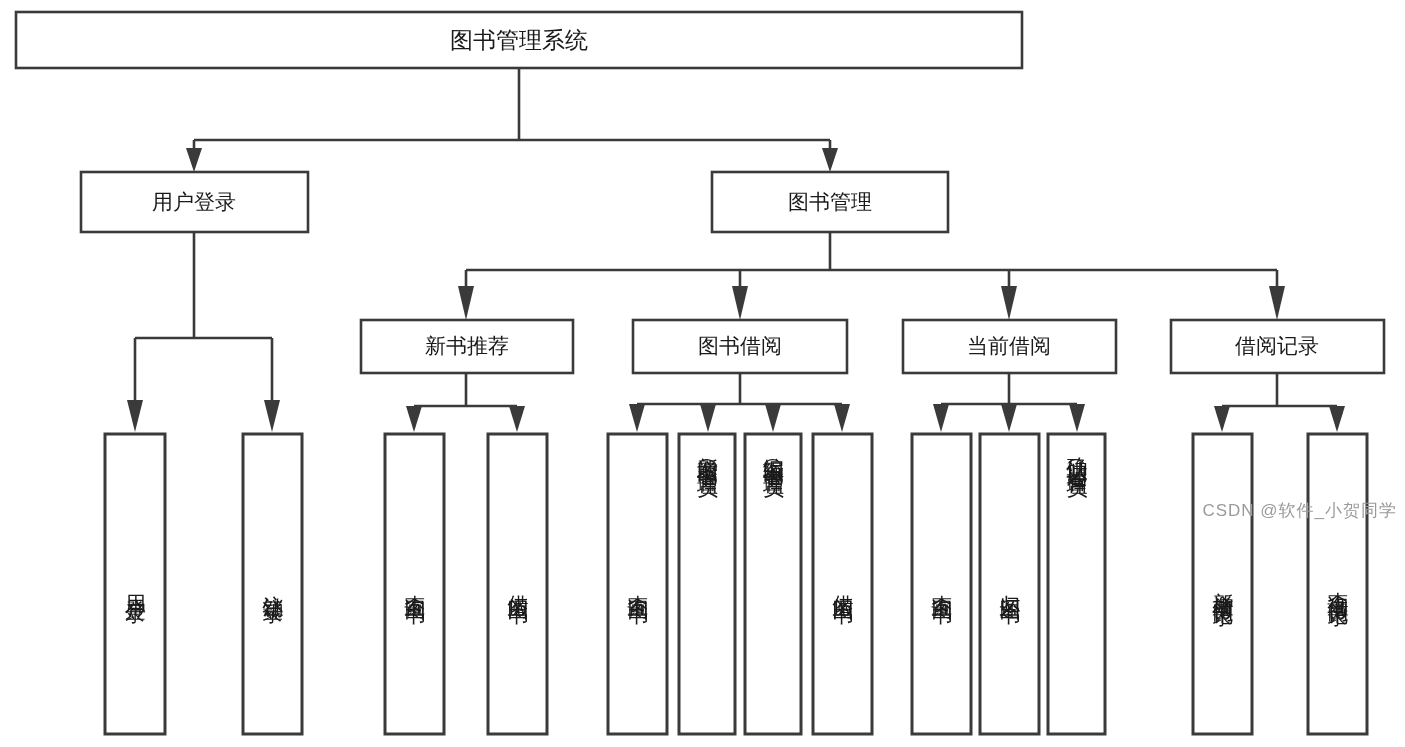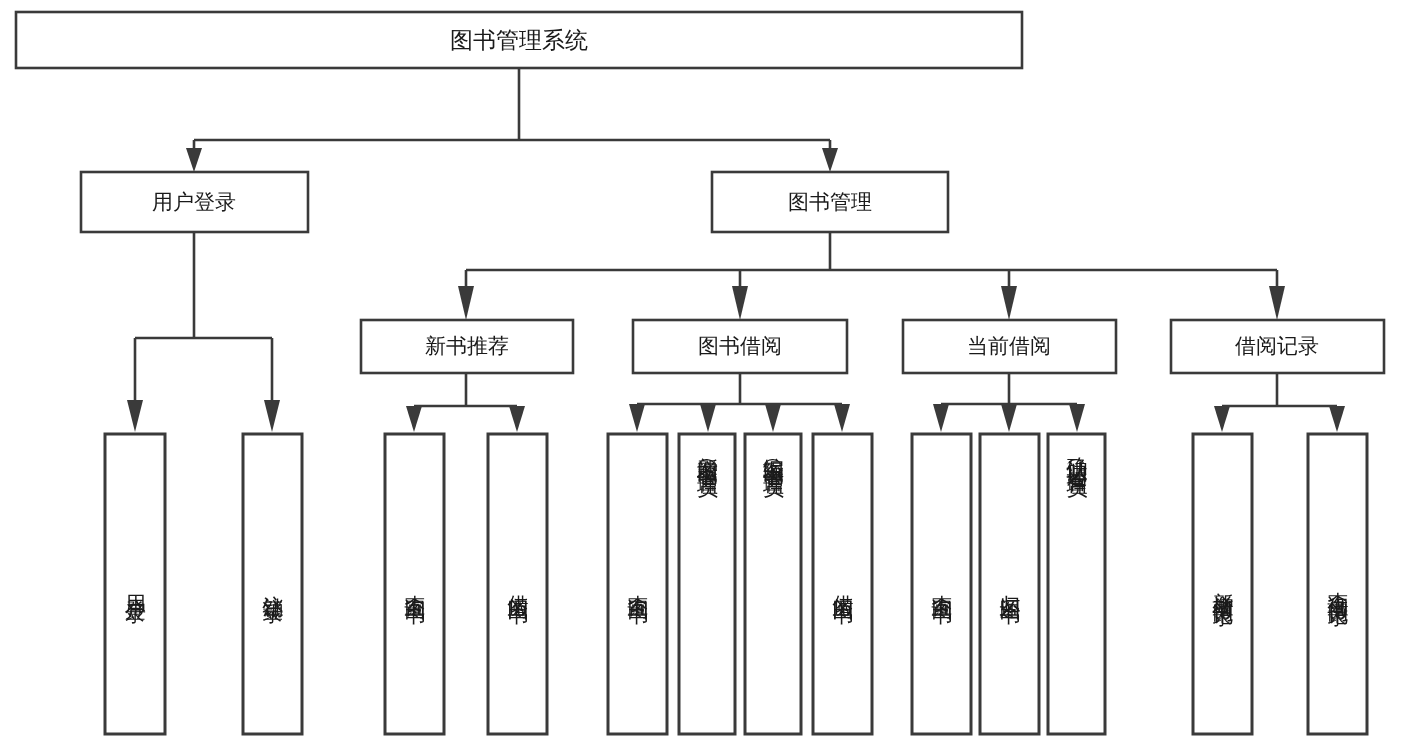--- a/index.html
+++ b/index.html
@@ -235,13 +235,14 @@
   <div class="leaf-label-wrap" style="left:1048px; top:440px; width:57px; height:294px; align-items:flex-start;">
     <span class="leaf-label">确认归还（管理员）</span>
   </div>
   <div class="leaf-label-wrap" style="left:1193px; top:434px; width:59px; height:300px;">
     <span class="leaf-label">新增借阅记录</span>
   </div>
   <div class="leaf-label-wrap" style="left:1308px; top:434px; width:59px; height:300px;">
     <span class="leaf-label">查询借阅记录</span>
   </div>
 
+  <div class="watermark">CSDN @软件_小贺同学</div>
 </div>
 
 </body></html>

